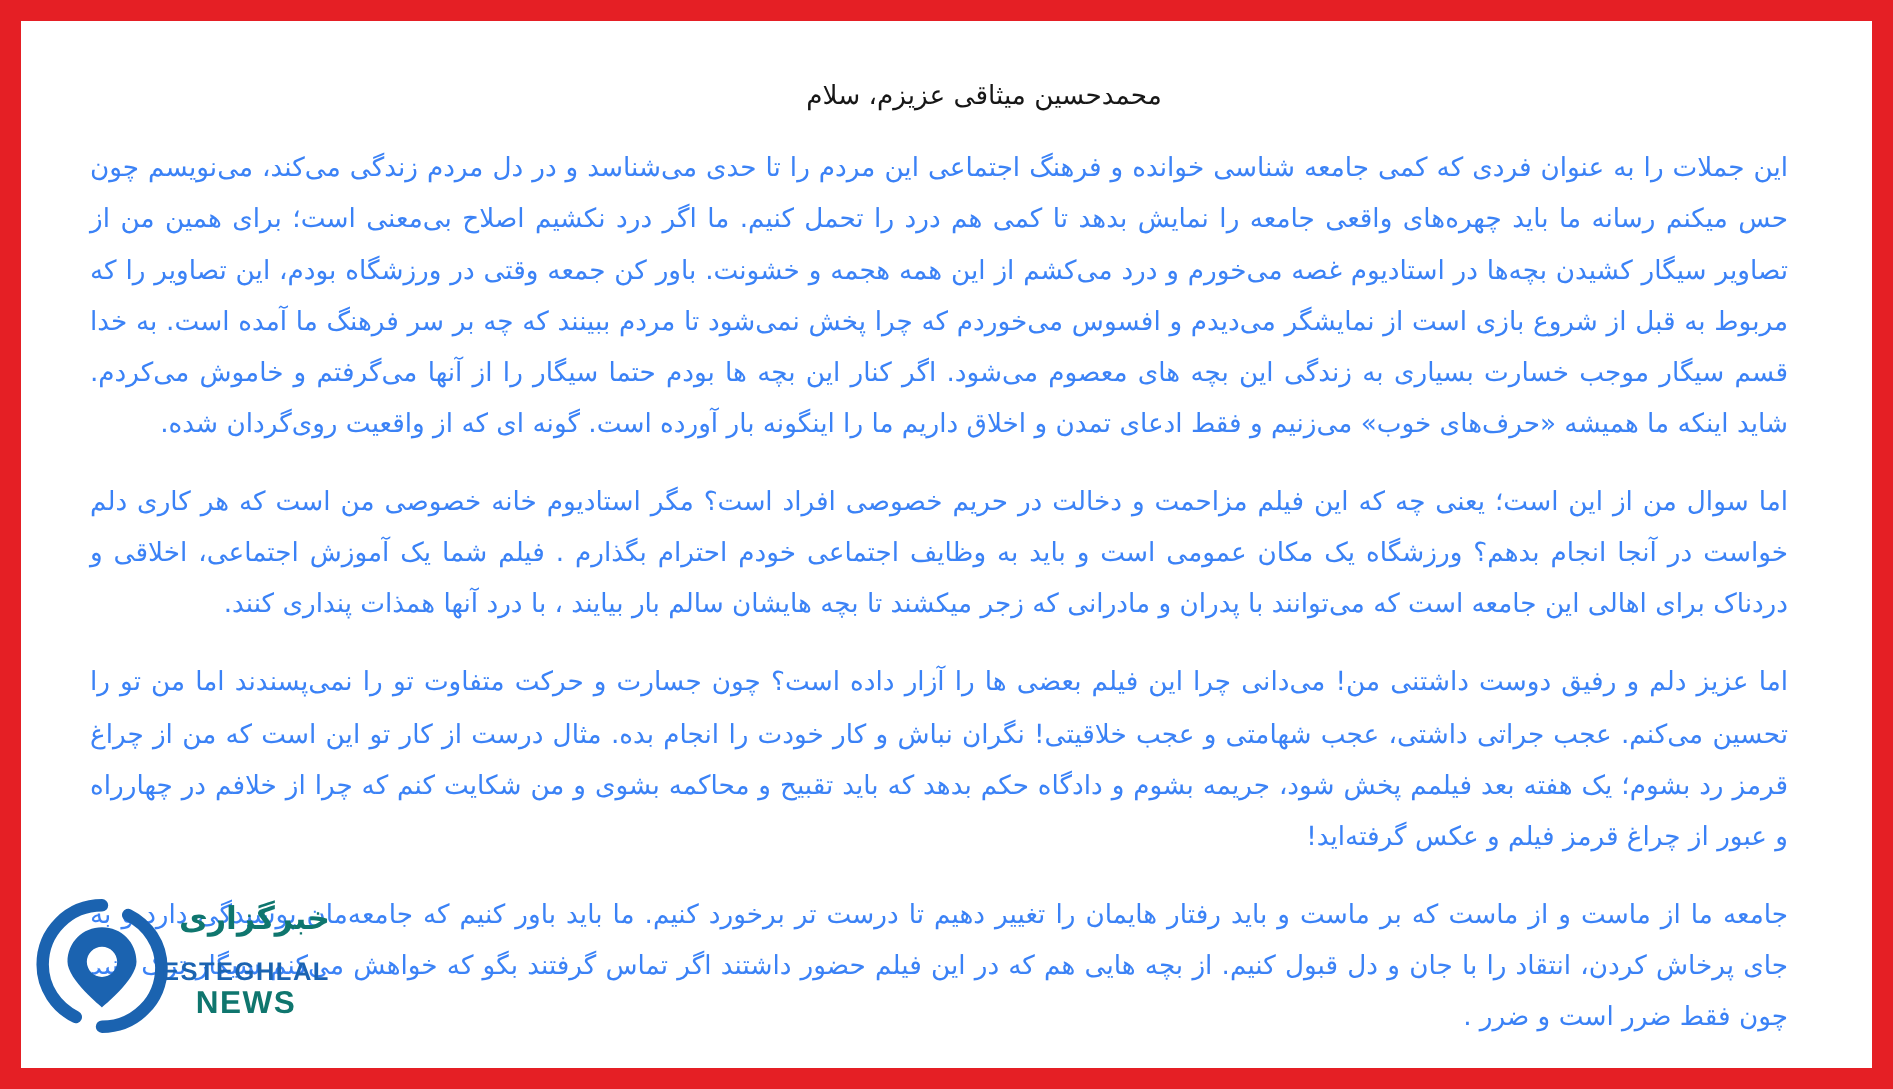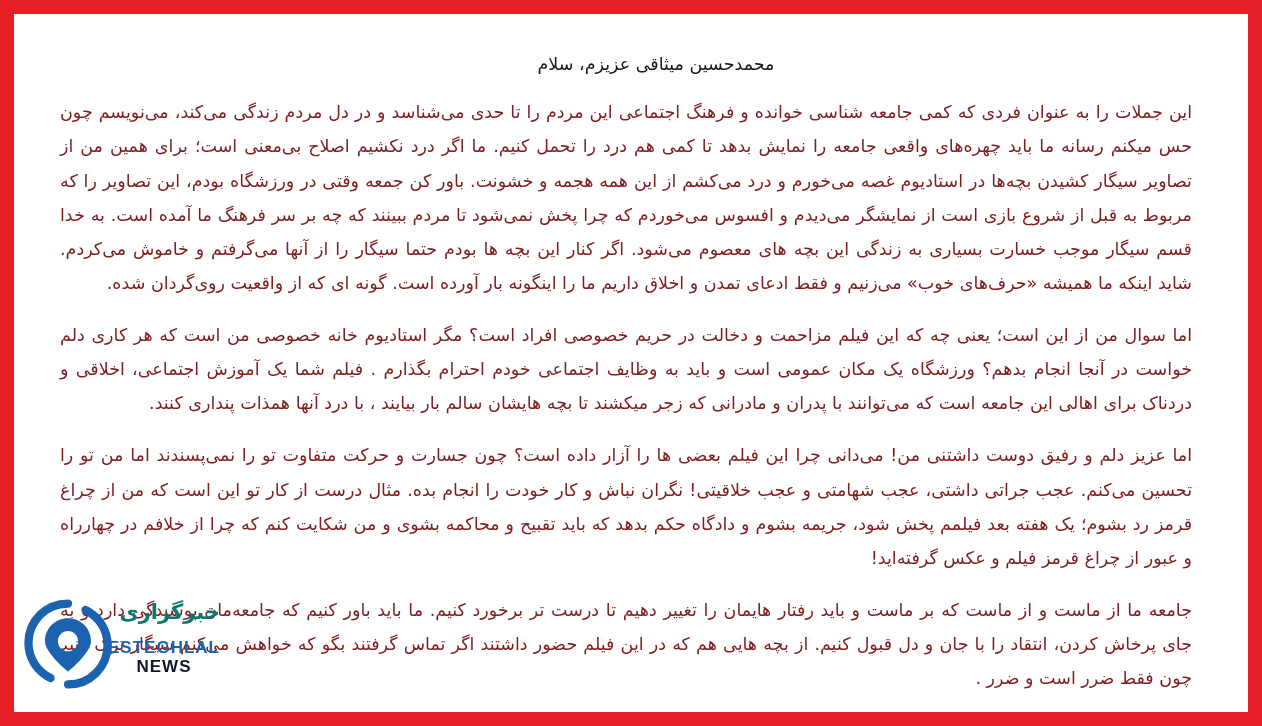--- a/index.html
+++ b/index.html
@@ -35,21 +35,21 @@
     background: #ffffff;
     box-sizing: border-box;
     padding: 34px 56px 10px 46px;
     overflow: hidden;
   }
 
   .letter-body {
     font-family: "DejaVu Sans", "Liberation Sans", sans-serif;
     direction: rtl;
     text-align: justify;
-    color: #7f1d1d;
+    color: #3b82f6;
     font-size: 17.5px;
     line-height: 1.95;
   }
 
   .greeting {
     font-family: "DejaVu Sans", "Liberation Sans", sans-serif;
     direction: rtl;
     text-align: center;
     color: #171717;
     font-size: 17.5px;
@@ -101,23 +101,23 @@
   .wm-en {
     font-family: "Liberation Sans", sans-serif;
     font-size: 17px;
     font-weight: bold;
     color: #1b63b0;
     letter-spacing: 1px;
     margin-top: 16px;
   }
   .wm-en2 {
     font-family: "Liberation Sans", sans-serif;
-    font-size: 17px;
+    font-size: 21px;
     font-weight: bold;
-    color: #0f172a;
+    color: #0f766e;
     letter-spacing: 1px;
     margin-top: 1px;
   }
 </style>
 </head>
 <body>
 
 <div id="page">
 
   <div class="frame-top"></div>

